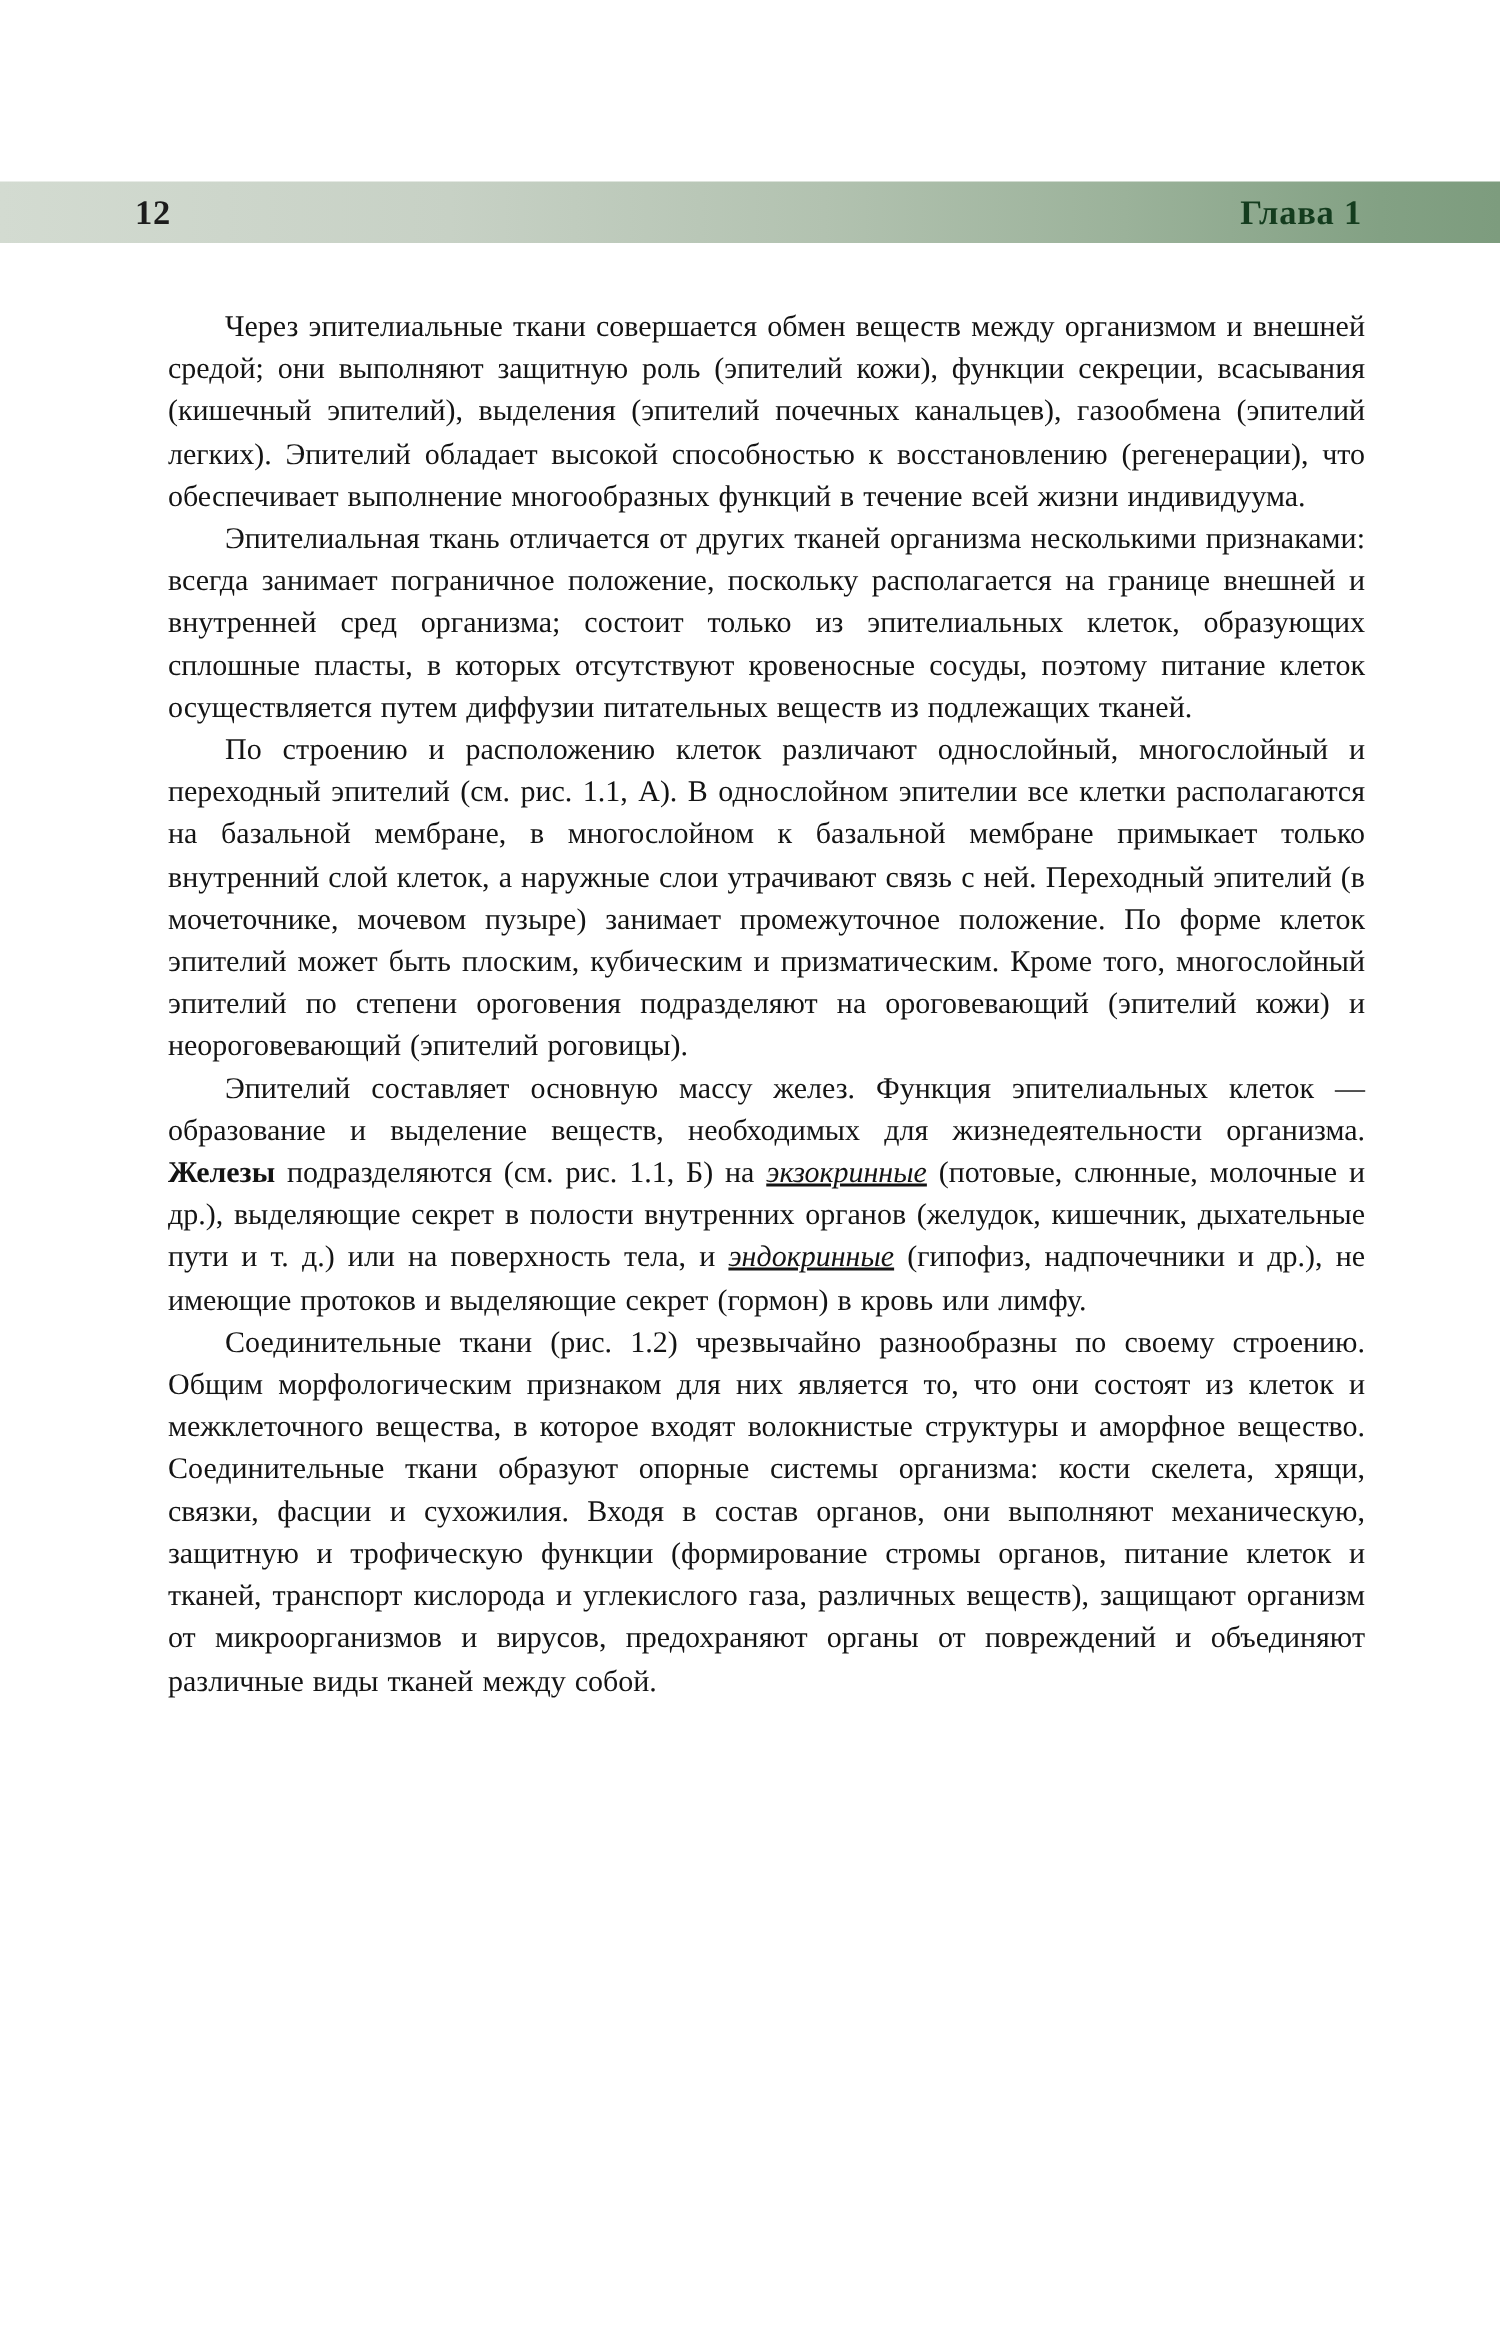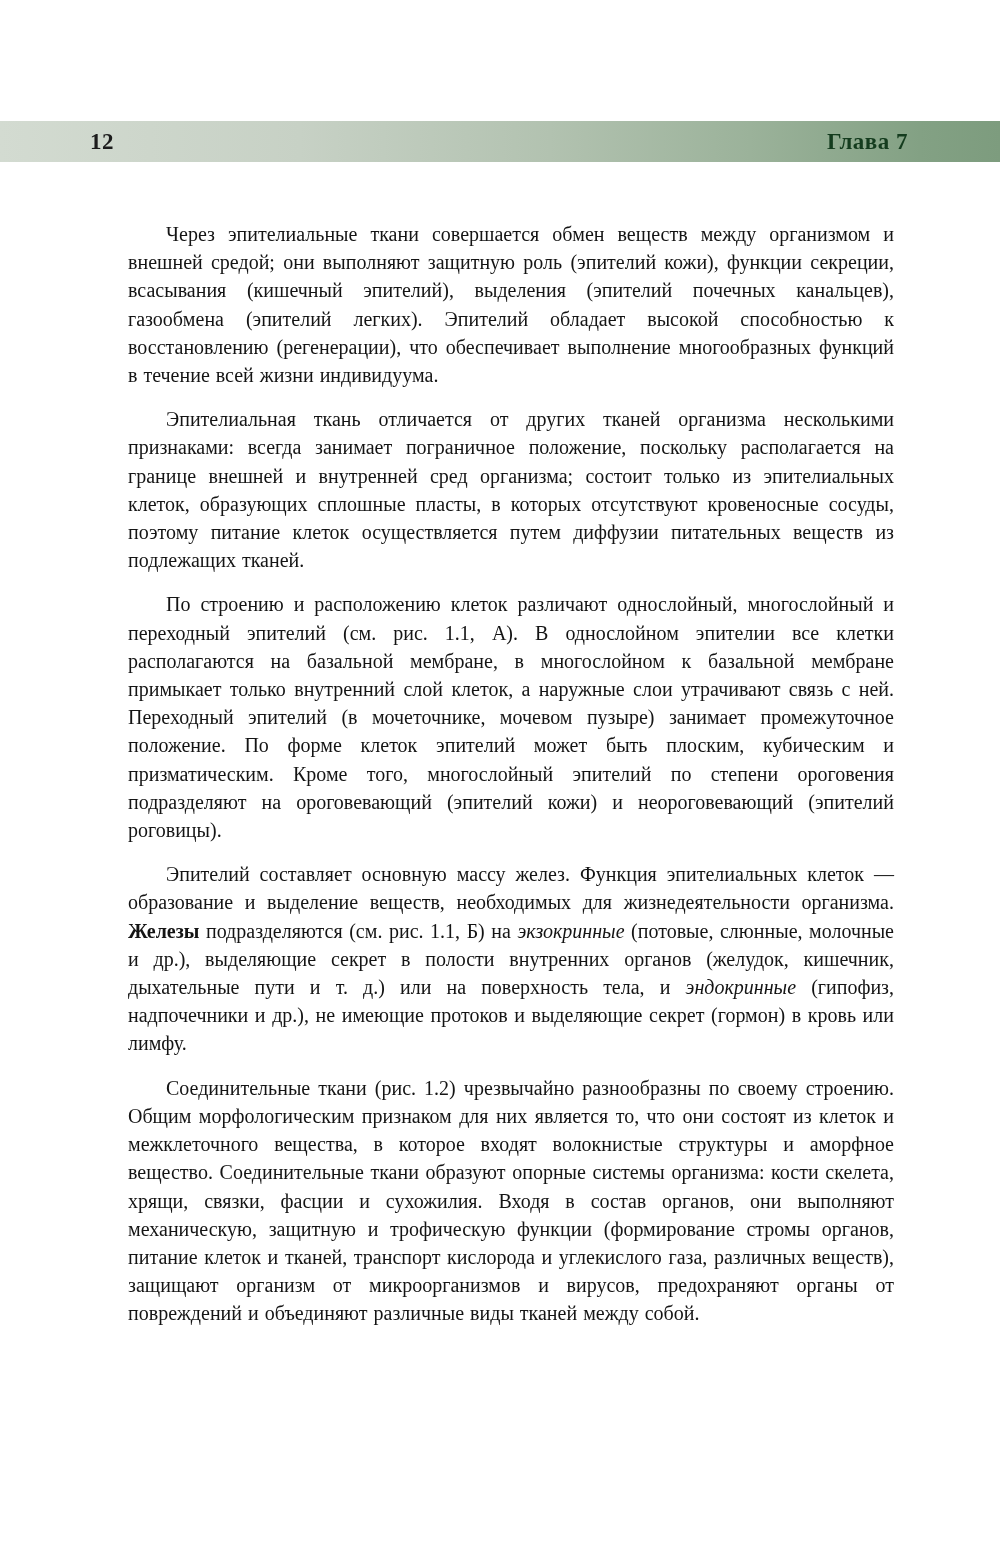--- a/index.html
+++ b/index.html
@@ -49,37 +49,37 @@
   .body-text {
     position: absolute;
     top: 204px;
     left: 112px;
     width: 798px;
     text-align: justify;
     font-size: 20px;
     line-height: 28.2px;
   }
   .body-text p.para {
-    margin: 16px;
+    margin: 0;
     padding: 0;
     text-indent: 38px;
     word-spacing: 1px;
   }
   .body-text span.b  { font-weight: normal; }
-  .body-text span.i  { font-style: italic; }
+  .body-text span.i  { font-style: italic; text-decoration: underline; }
   .body-text span.bi { font-weight: bold; }
 </style>
 </head>
 <body>
 
 <div class="page">
 
   <div class="header-bar">
     <span class="page-number">12</span>
-    <span class="chapter-title">Глава 7</span>
+    <span class="chapter-title">Глава 1</span>
   </div>
 
   <div class="body-text">
       <p class="para"><span>Через эпителиальные ткани совершается обмен веществ между организмом и внешней средой; они выполняют защитную роль (эпителий кожи), функции секреции, всасывания (кишечный эпителий), выделения (эпителий почечных канальцев), газообмена (эпителий легких). Эпителий обладает высокой способностью к восстановлению (регенерации), что обеспечивает выполнение многообразных функций в течение всей жизни индивидуума.</span></p>
       <p class="para"><span>Эпителиальная ткань отличается от других тканей организма несколькими признаками: всегда занимает пограничное положение, поскольку располагается на границе внешней и внутренней сред организма; состоит только из эпителиальных клеток, образующих сплошные пласты, в которых отсутствуют кровеносные сосуды, поэтому питание клеток осуществляется путем диффузии питательных веществ из подлежащих тканей.</span></p>
       <p class="para"><span>По строению и расположению клеток различают однослойный, многослойный и переходный эпителий (см. рис. 1.1, А). В однослойном эпителии все клетки располагаются на базальной мембране, в многослойном к базальной мембране примыкает только внутренний слой клеток, а наружные слои утрачивают связь с ней. Переходный эпителий (в мочеточнике, мочевом пузыре) занимает промежуточное положение. По форме клеток эпителий может быть плоским, кубическим и призматическим. Кроме того, многослойный эпителий по степени ороговения подразделяют на ороговевающий (эпителий кожи) и неороговевающий (эпителий роговицы).</span></p>
       <p class="para"><span>Эпителий составляет основную массу желез. Функция эпителиальных клеток — образование и выделение веществ, необходимых для жизнедеятельности организма. </span><span class="bi">Железы</span><span> подразделяются (см. рис. 1.1, Б) на </span><span class="i">экзокринные</span><span> (потовые, слюнные, молочные и др.), выделяющие секрет в полости внутренних органов (желудок, кишечник, дыхательные пути и т. д.) или на поверхность тела, и </span><span class="i">эндокринные</span><span> (гипофиз, надпочечники и др.), не имеющие протоков и выделяющие секрет (гормон) в кровь или лимфу.</span></p>
       <p class="para"><span class="b">Соединительные ткани</span><span> (рис. 1.2) чрезвычайно разнообразны по своему строению. Общим морфологическим признаком для них является то, что они состоят из клеток и межклеточного вещества, в которое входят волокнистые структуры и аморфное вещество. Соединительные ткани образуют опорные системы организма: кости скелета, хрящи, связки, фасции и сухожилия. Входя в состав органов, они выполняют механическую, защитную и трофическую функции (формирование стромы органов, питание клеток и тканей, транспорт кислорода и углекислого газа, различных веществ), защищают организм от микроорганизмов и вирусов, предохраняют органы от повреждений и объединяют различные виды тканей между собой.</span></p>
     </div>
 

